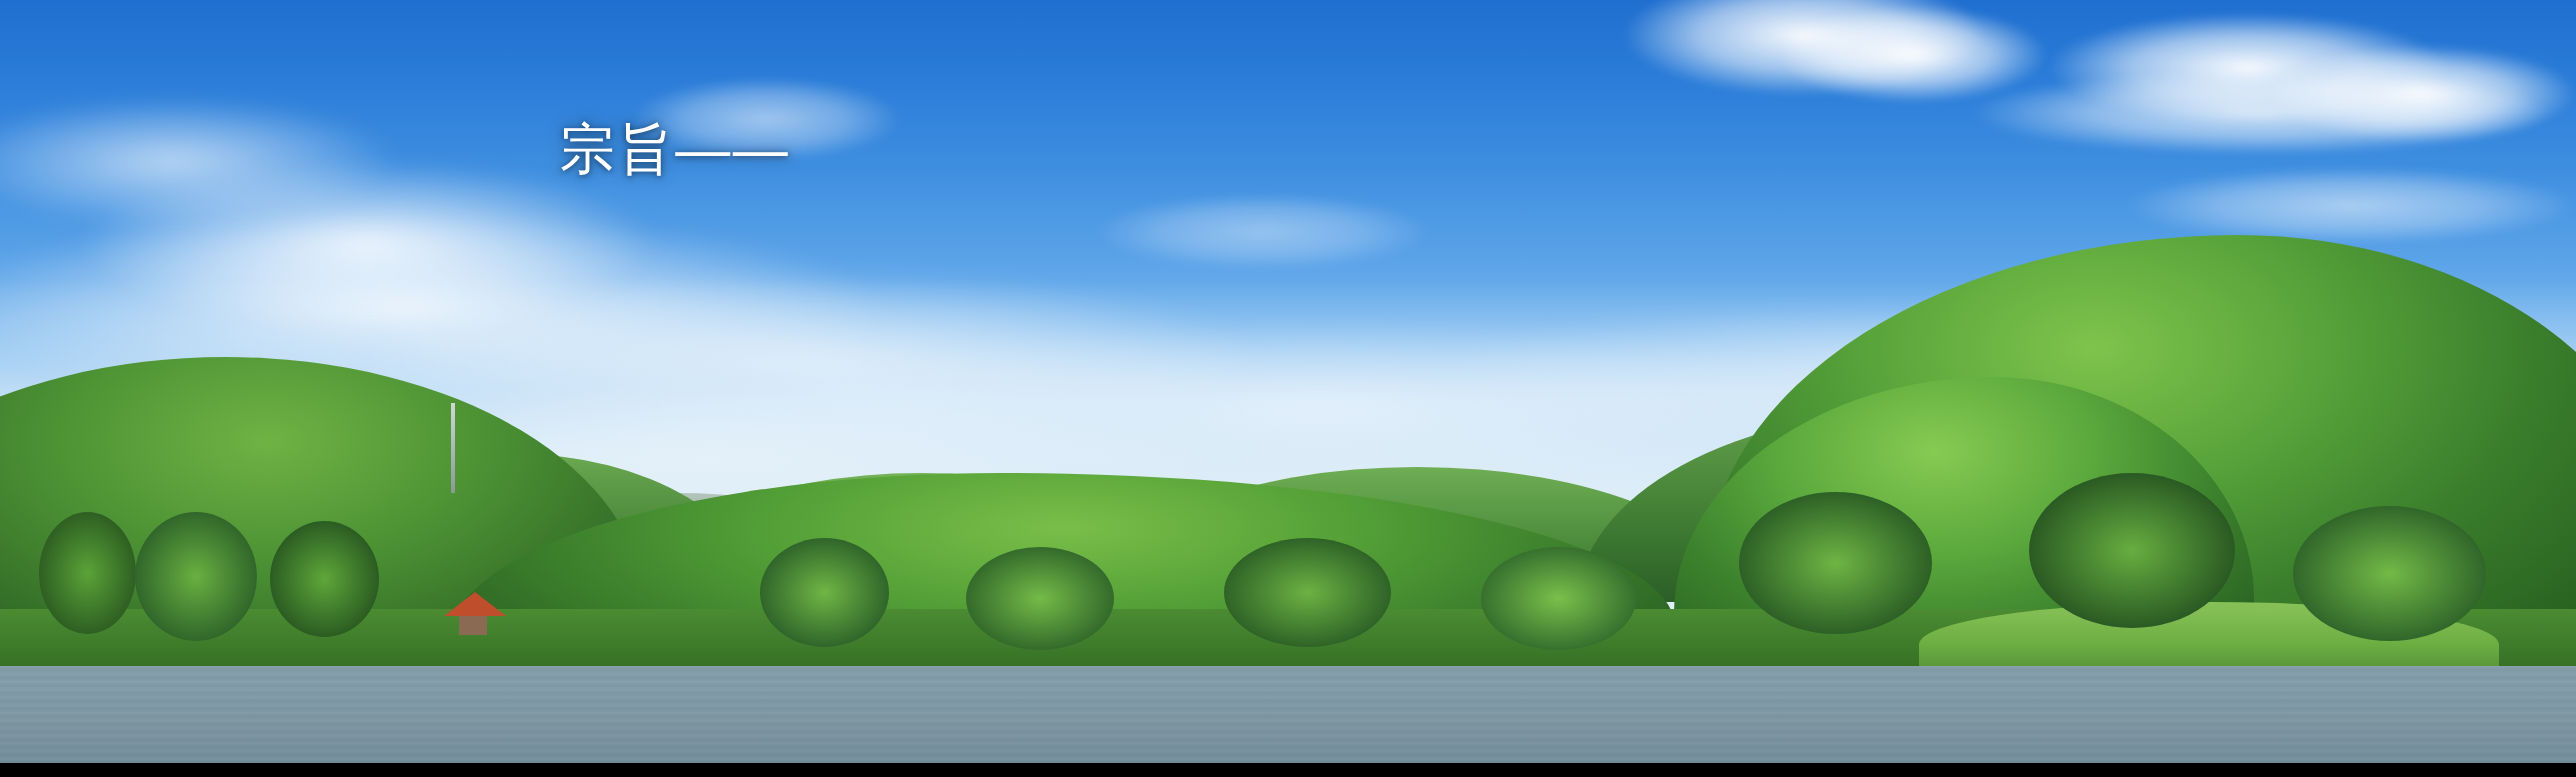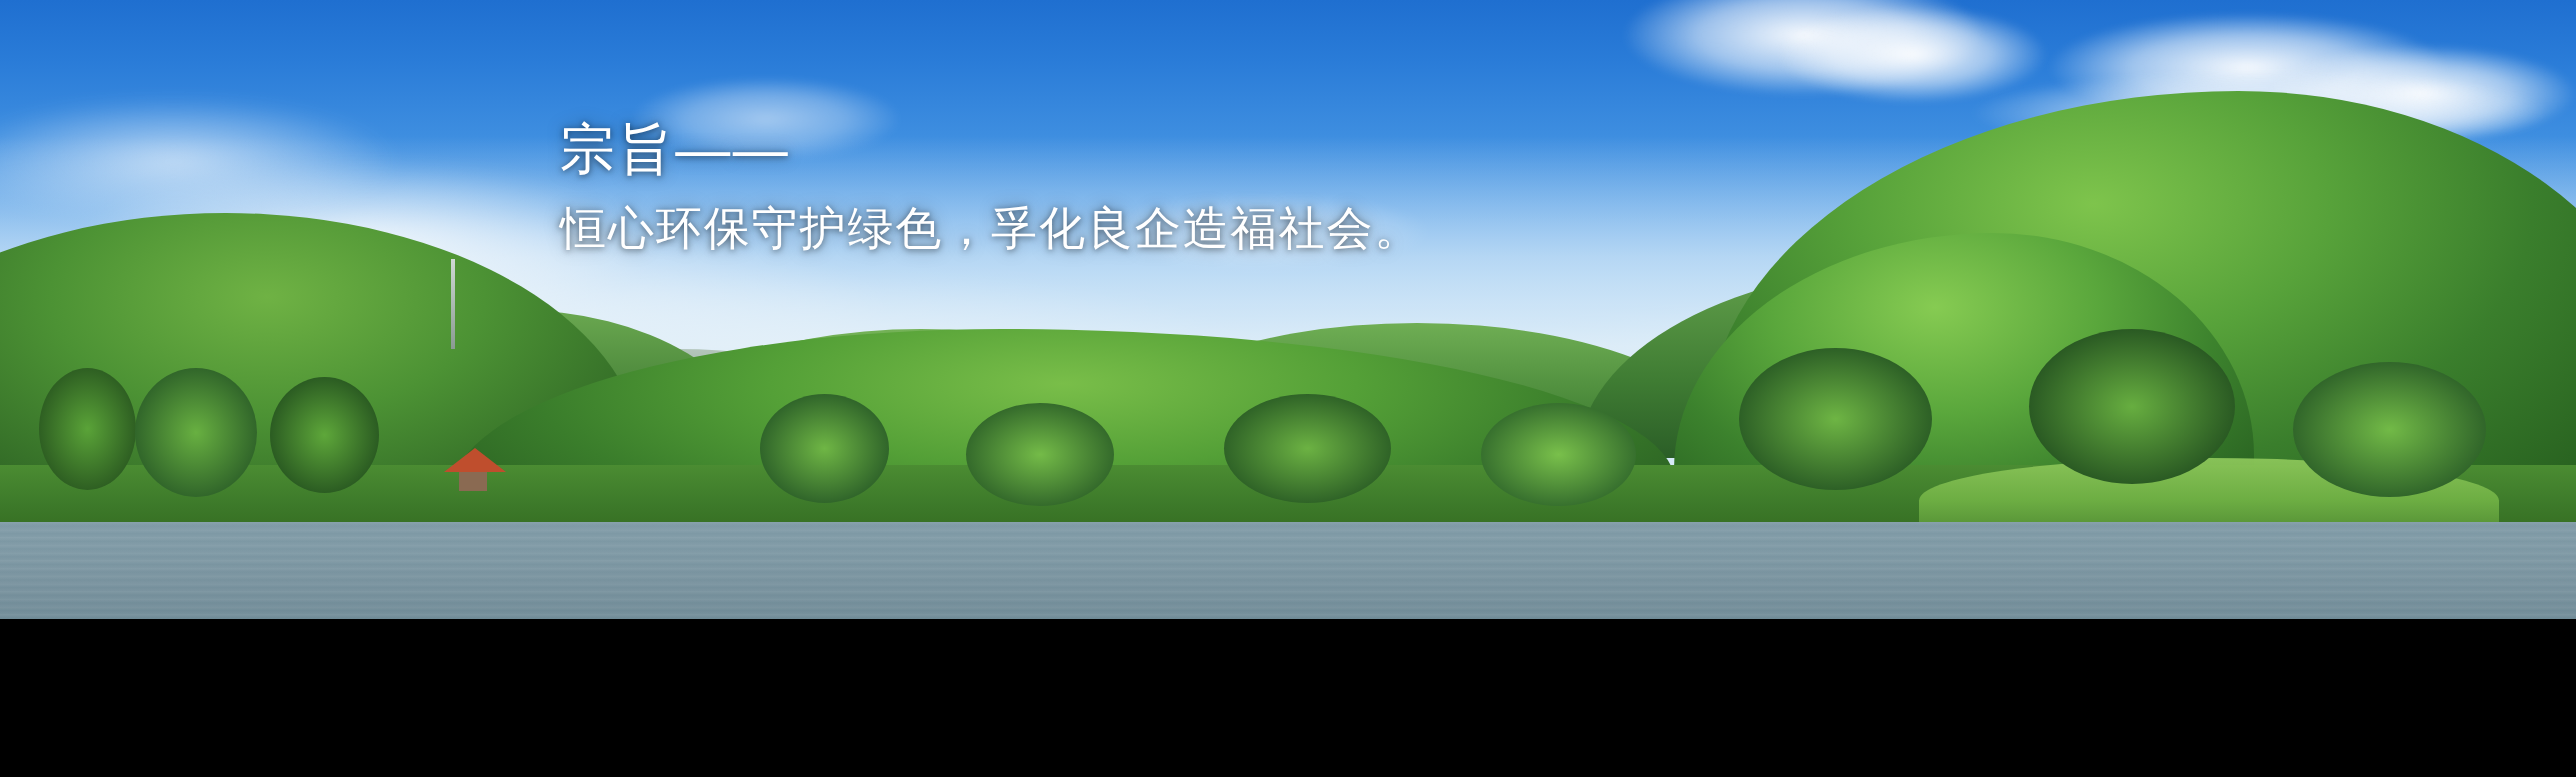--- a/index.html
+++ b/index.html
@@ -7,21 +7,21 @@
     width: 2576px;
     height: 778px;
     overflow: hidden;
     background: #000;
     font-family: "Liberation Sans", sans-serif;
   }
 
   #banner {
     position: relative;
     width: 2576px;
-    height: 619px;
+    height: 763px;
     overflow: hidden;
   }
 
   
   .sky {
     position: absolute;
     inset: 0;
     background: linear-gradient(180deg,
       #1f6fd0 0%,
       #2a7cd8 10%,
@@ -219,17 +219,16 @@
   </div>
 
   <div style="position:absolute; left:451px; bottom:270px; width:3.9px; height:90px;
               background:linear-gradient(180deg,#cfd9d4,#8a9a92);"></div>
 
   <div class="lake"></div>
   <div class="lake-shimmer"></div>
 
   <div class="text-block">
     <div class="headline">宗旨——</div>
-    <div class="slogan">恒心环保守护绿色，孚化良企造福社会。</div>
   </div>
 
 </div>
 
 
 </body></html>

